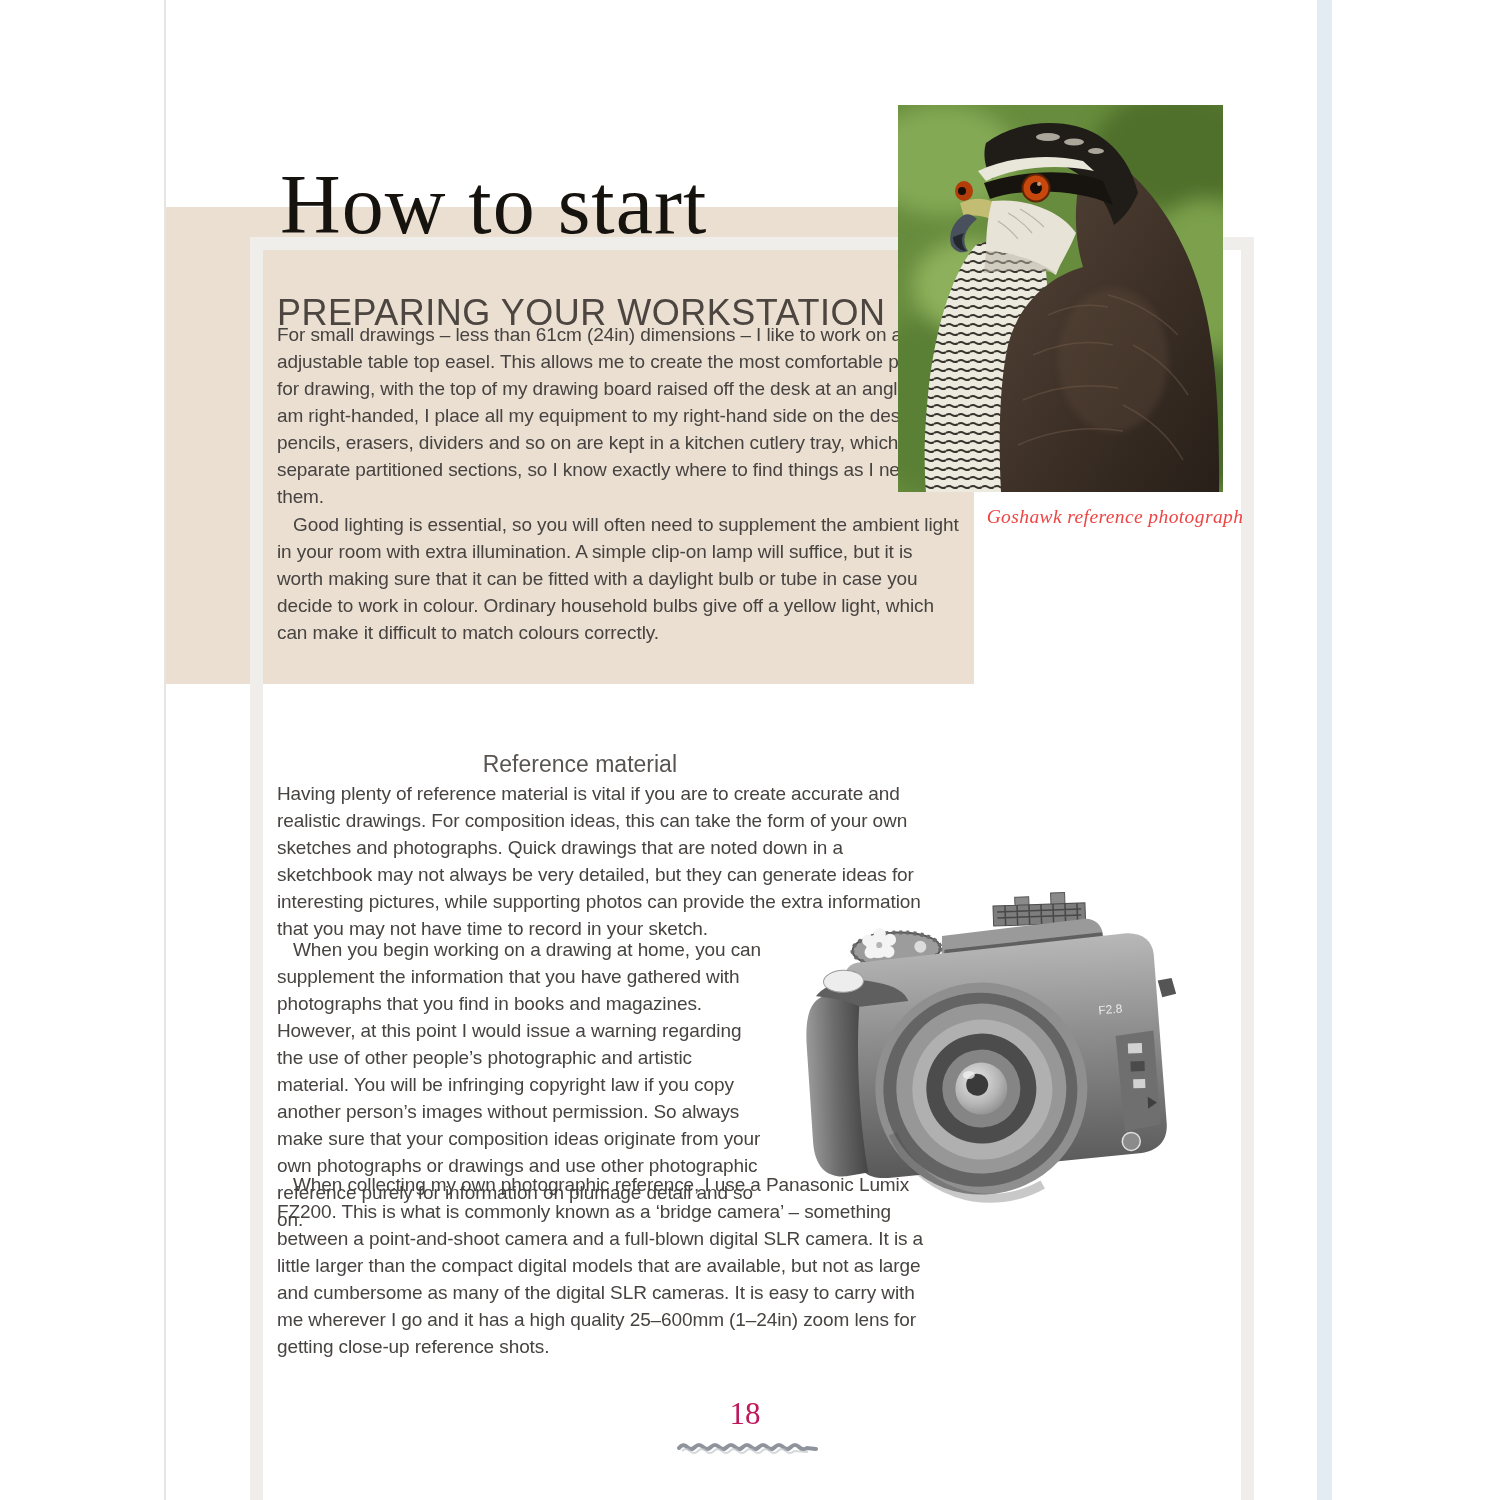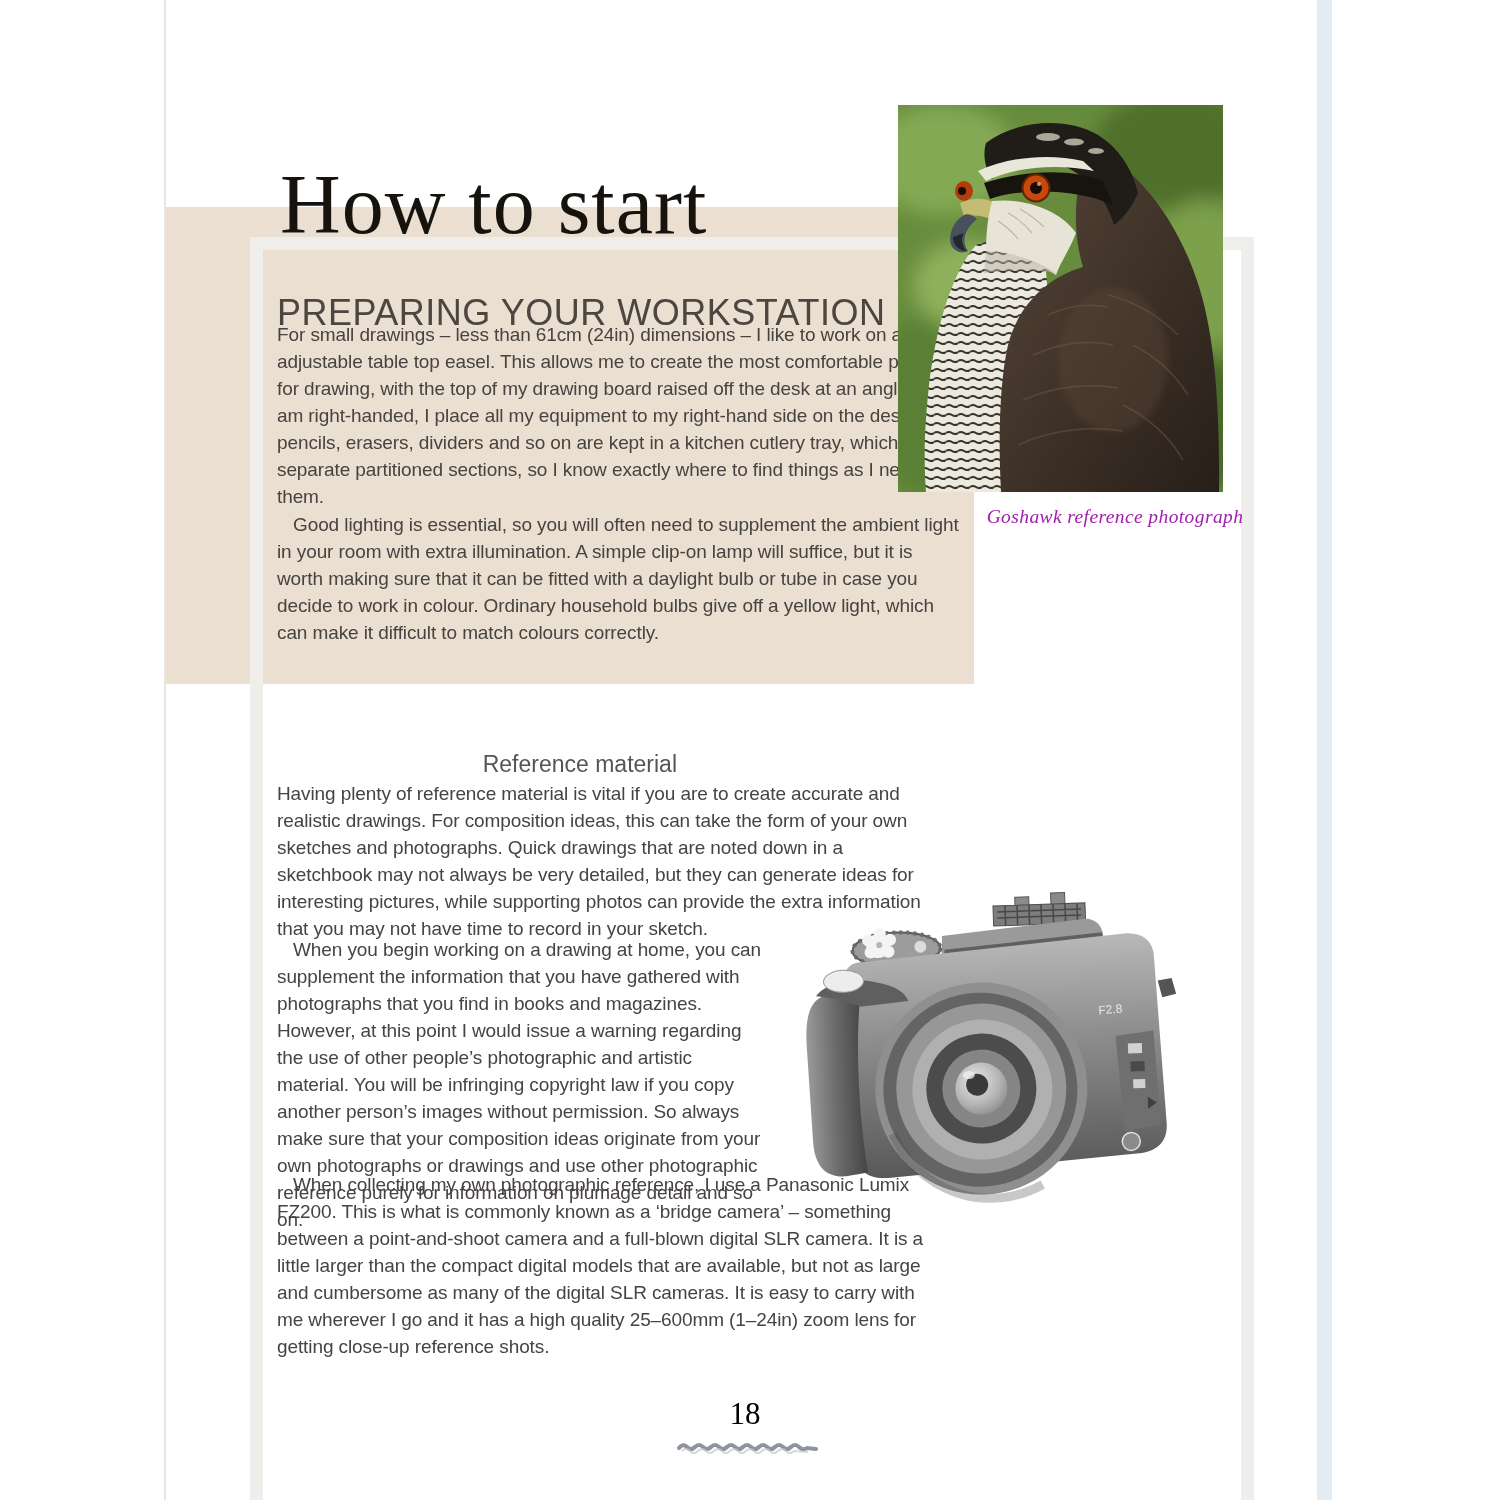--- a/index.html
+++ b/index.html
@@ -36,27 +36,27 @@
     left:277px;top:727px;width:400px;
     font-size:23px;line-height:28px;color:#5a5450;font-weight:400;text-align:right;
   }
   .ref-para1{left:277px;top:761px;width:648px;}
   .ref-para2{left:277px;top:917px;width:488px;text-indent:16px;}
   .ref-para3{left:277px;top:1152px;width:660px;text-indent:16px;}
   .goshawk-photo{left:898px;top:105px;width:325px;height:387px;}
   .photo-caption{
     left:955px;top:505px;width:320px;text-align:center;
     font-family:"Liberation Serif","DejaVu Serif",serif;font-style:italic;
-    font-size:19.5px;line-height:24px;color:#a21caf;letter-spacing:0.4px;
+    font-size:19.5px;line-height:24px;color:#ef4444;letter-spacing:0.4px;
   }
   .camera-sketch{left:798px;top:890px;width:395px;height:322px;}
   .page-number{
     left:695px;top:1396px;width:100px;text-align:center;
     font-family:"Liberation Serif","DejaVu Serif",serif;
-    font-size:31px;line-height:36px;color:#000000;
+    font-size:31px;line-height:36px;color:#be185d;
   }
   .pencil-divider{left:674px;top:1439px;width:162px;height:18px;}
   .edge-stripe{left:1317px;top:0;width:15px;height:1500px;background:#e3ecf3;}
 </style>
 </head>
 <body>
 
 <div class="abs page-left-edge"></div>
 <div class="abs beige-band"></div>
 <div class="abs gray-frame"></div>

